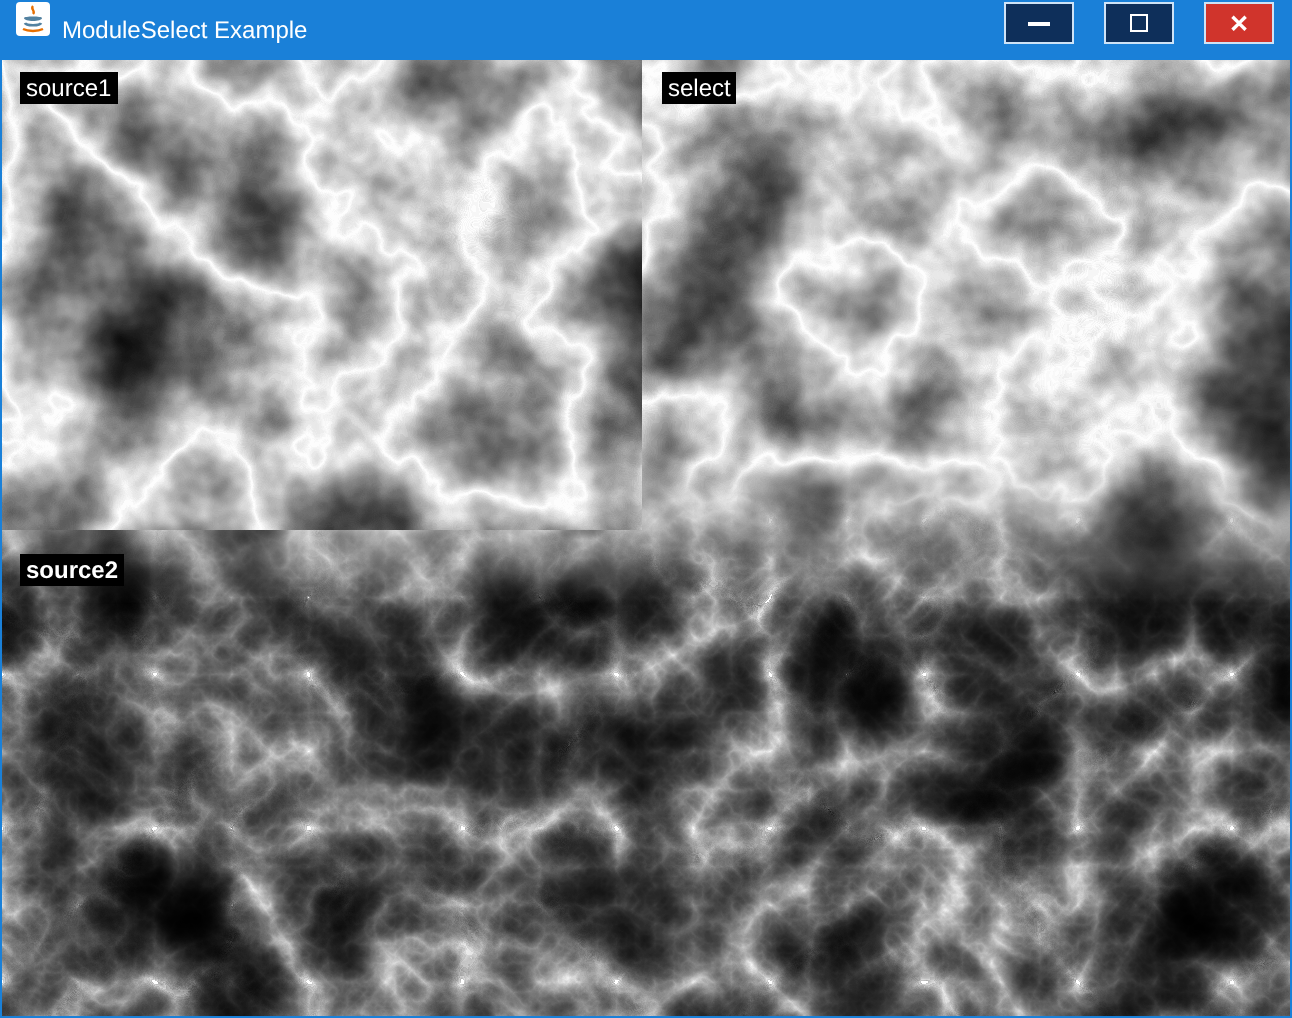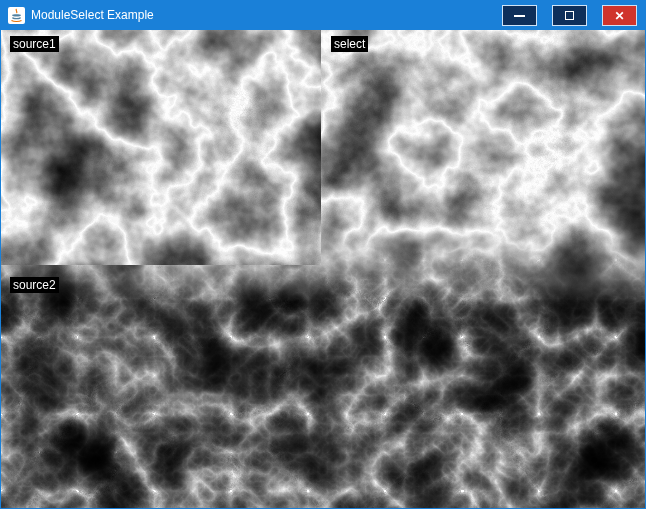--- a/index.html
+++ b/index.html
@@ -14,21 +14,21 @@
   }
   *{box-sizing:border-box;margin:0;padding:0;}
   body{font-family:"Liberation Sans",sans-serif;background:#ffffff;}
   .window{
     width:646px;height:509px;
     border:1px solid var(--window-border);
     position:relative;overflow:hidden;background:#000;
   }
   .titlebar{
     height:29px;background:var(--titlebar);
-    display:flex;align-items:center;
+    display:flex;
     padding-left:7px;
     user-select:none;
   }
   .app-icon{width:17px;height:17px;margin-right:6px;flex:0 0 auto;}
   .title-text{
     color:var(--titlebar-text);font-size:12px;line-height:29px;
     white-space:nowrap;
   }
   .tb-spacer{flex:1 1 auto;}
   .tb-btn{
@@ -47,21 +47,21 @@
   }
   .noise-svg{display:block;}
   .panel-label{
     position:absolute;
     background:var(--label-bg);color:var(--label-text);
     font-size:12px;line-height:14px;padding:1px 3px;
     white-space:nowrap;
   }
   .lbl-source1{left:9px;top:6px;}
   .lbl-select{left:330px;top:6px;text-align:center;}
-  .lbl-source2{left:9px;top:247px;}
+  .lbl-source2{left:9px;top:247px;font-weight:bold;}
 </style>
 </head>
 <body>
 
 <div class="window">
 
   <div class="titlebar">
     <svg class="app-icon" viewBox="0 0 17 17" xmlns="http://www.w3.org/2000/svg">
       <rect x="0" y="0" width="17" height="17" fill="#ffffff" rx="2"></rect>
       <path d="M8.5 2 C7 3.5 10 4.5 8.5 6" stroke="#e76f00" stroke-width="1.2" fill="none"></path>

